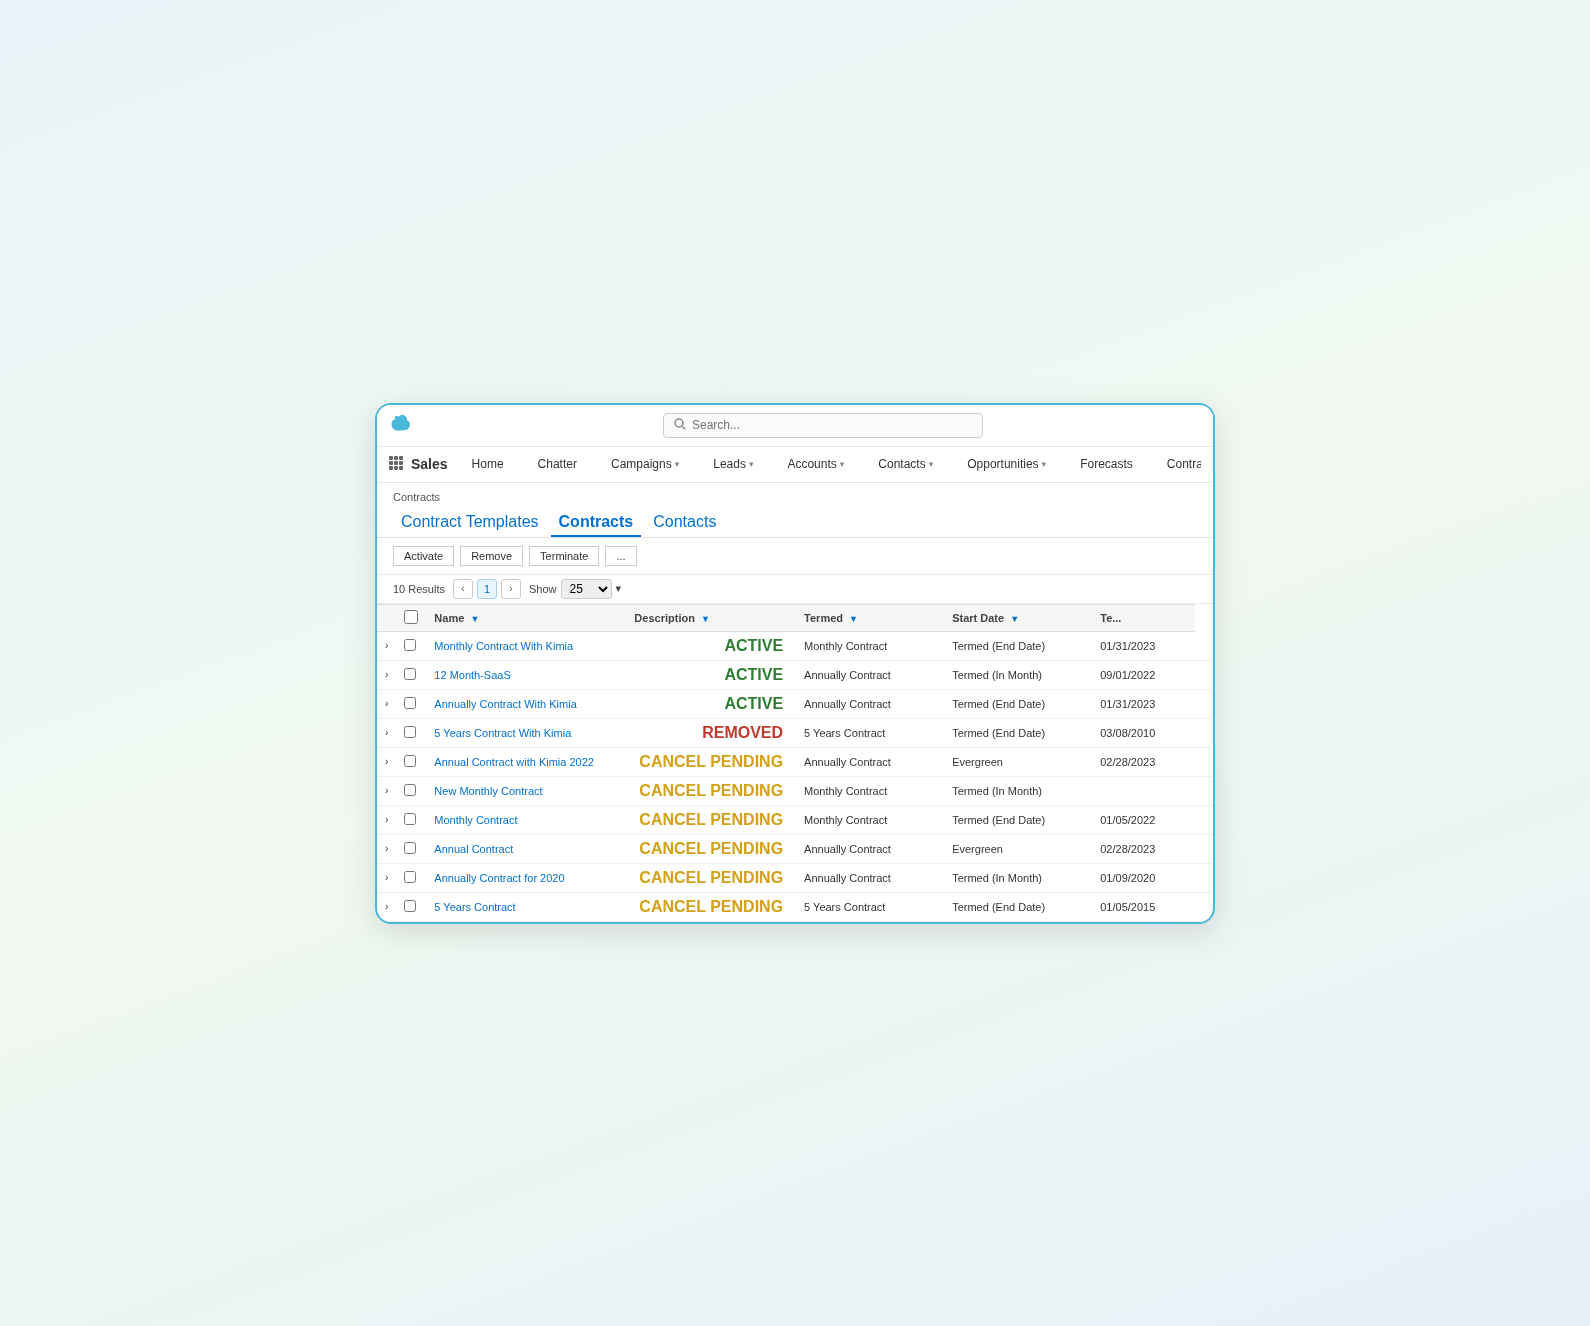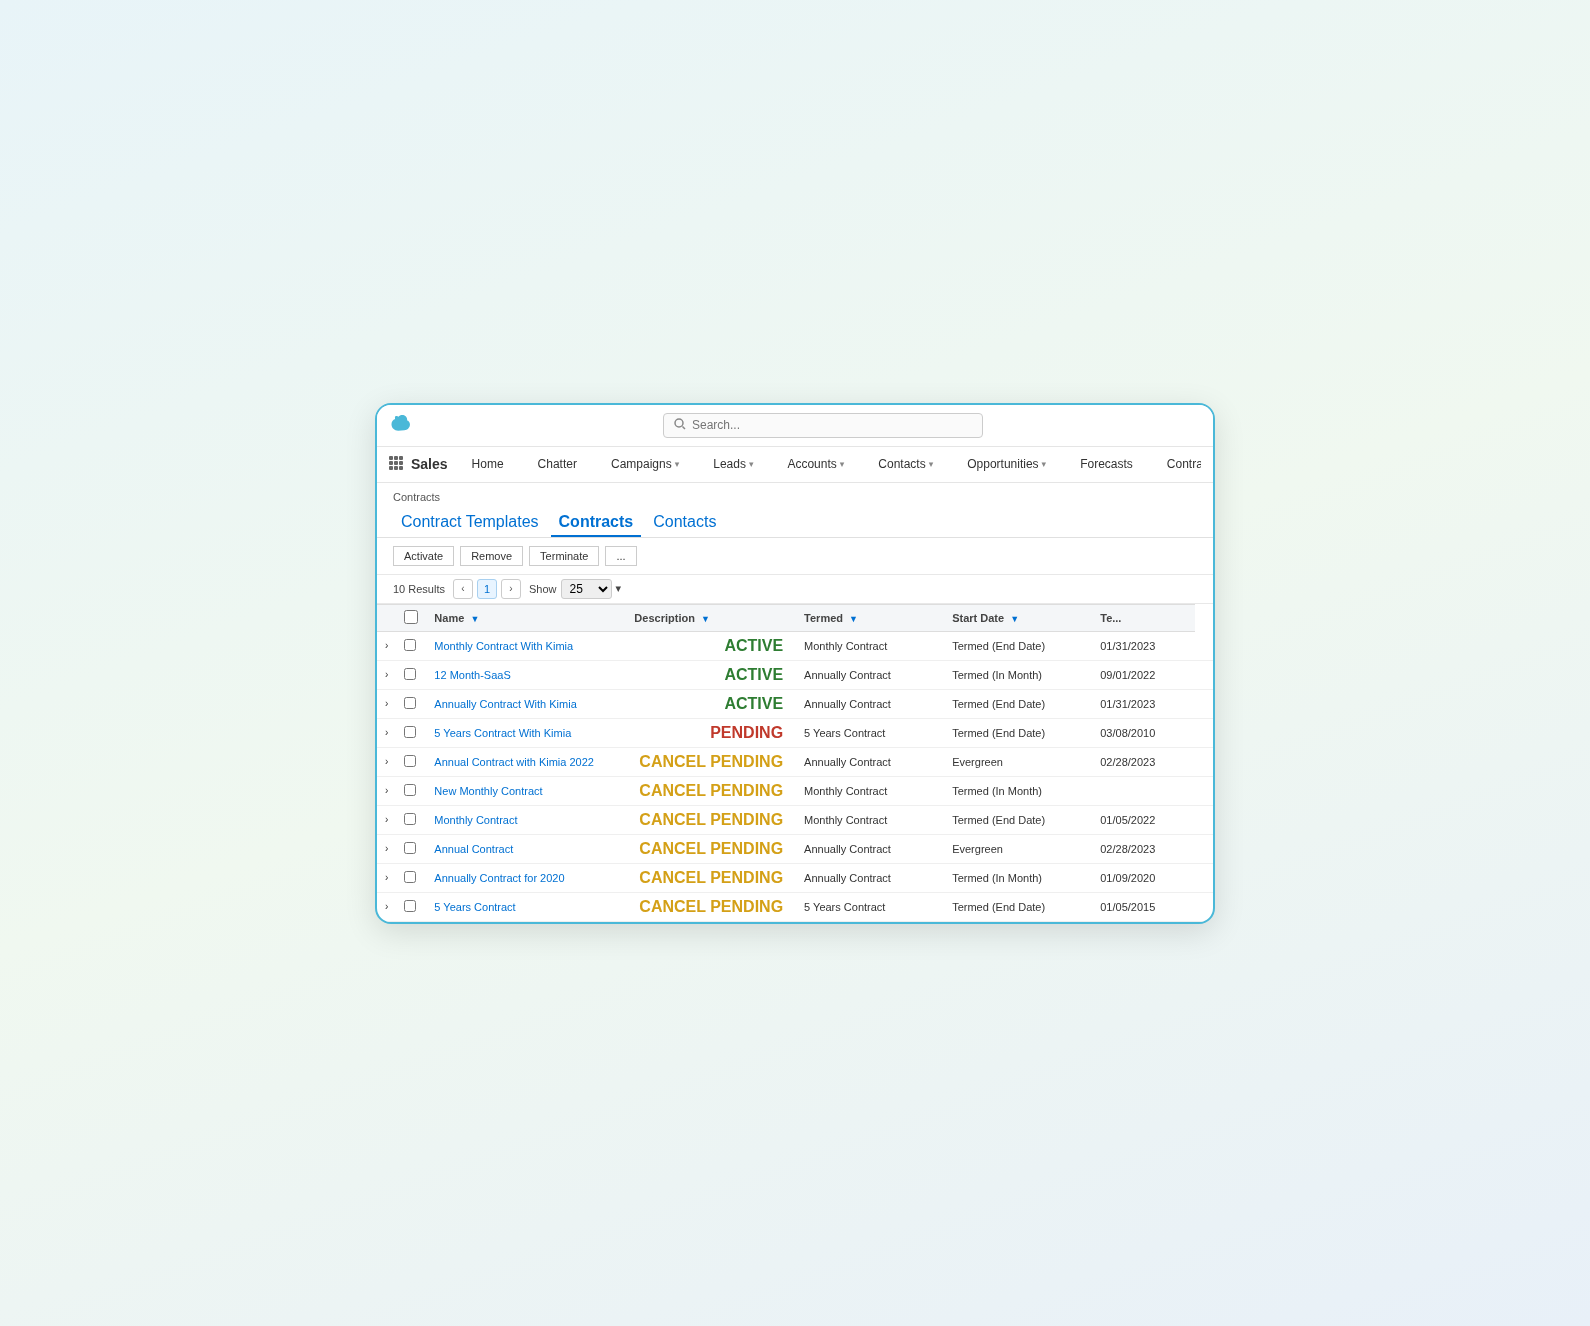--- a/index.html
+++ b/index.html
@@ -455,21 +455,21 @@
   </tr>
           <tr>
     <td class="row-expand">›</td>
     <td class="row-check">
       <input type="checkbox" style="width: 12px; height: 12px;">
     </td>
     <td class="col-name">
       <a class="contract-link">5 Years Contract With Kimia</a>
     </td>
     <td class="col-status">
-      <span class="status-badge status-removed">PENDING</span>
+      <span class="status-badge status-removed">REMOVED</span>
     </td>
     <td class="col-desc">5 Years Contract</td>
     <td class="col-termed">Termed (End Date)</td>
     <td class="col-start">03/08/2010</td>
     <td></td>
   </tr>
           <tr>
     <td class="row-expand">›</td>
     <td class="row-check">
       <input type="checkbox" style="width: 12px; height: 12px;">

